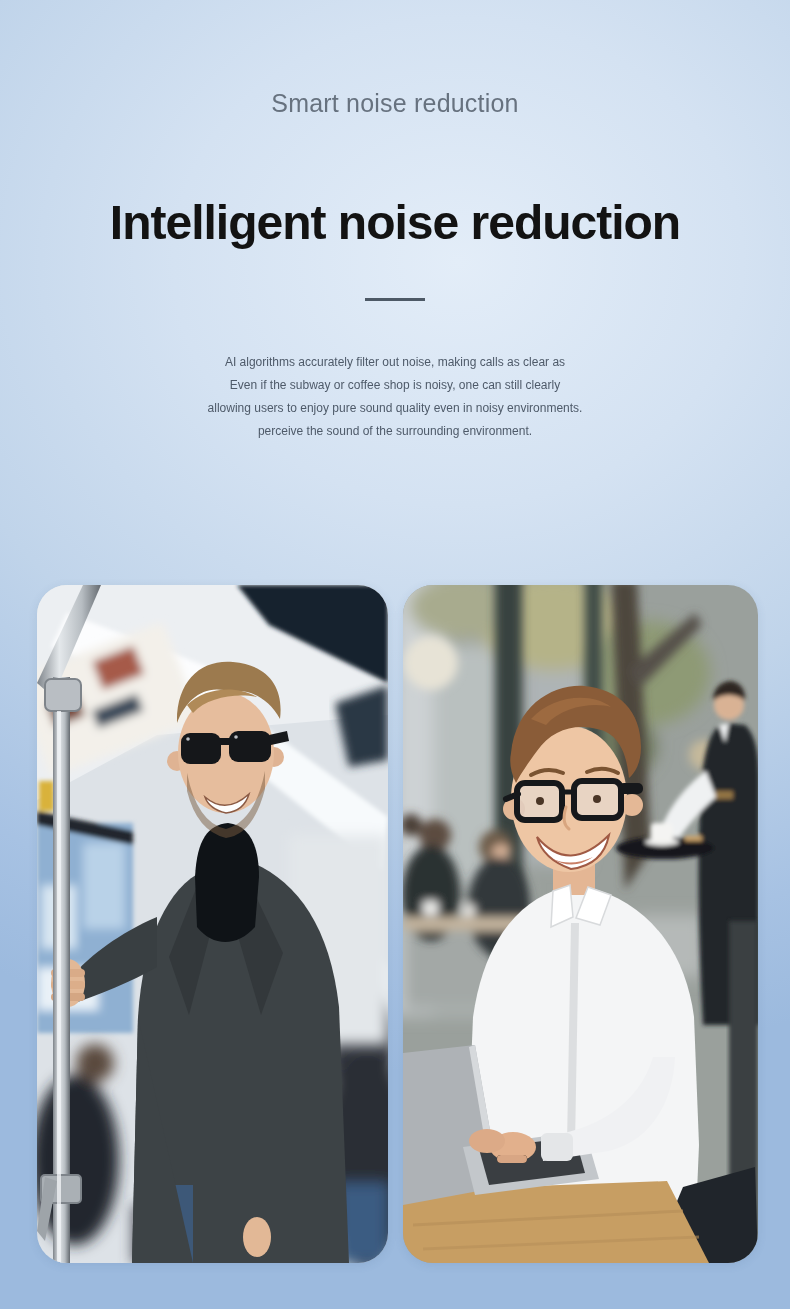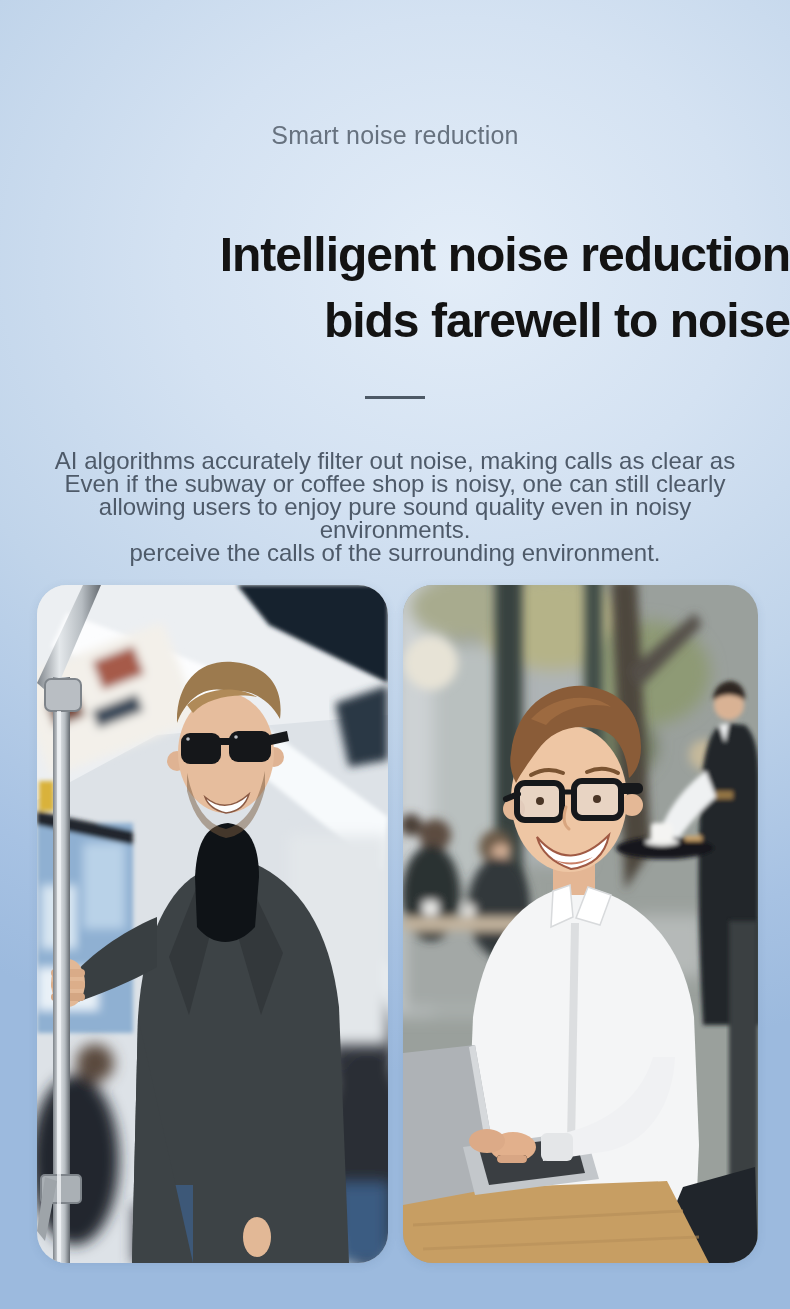--- a/index.html
+++ b/index.html
@@ -3,58 +3,57 @@
 <meta charset="utf-8">
 <style>
   html,body{margin:0;padding:0;}
   body{
     width:790px;height:1309px;position:relative;overflow:hidden;
     font-family:"Liberation Sans", sans-serif;
     background:
       radial-gradient(120% 62% at 58% 20%, #e3edf8 0%, #d4e2f2 30%, #c0d4ea 58%, #a7c2e3 85%, #9cbade 100%);
   }
   .eyebrow{
-    padding-top:120px;text-align:center;
+    padding-top:88px;text-align:center;
     font-size:25px;line-height:30px;color:#67727f;letter-spacing:.2px;
   }
   .headline{
     margin:72px 0 0;text-align:center;
     font-size:48px;line-height:66px;font-weight:700;color:#131313;letter-spacing:-1px;
   }
-  .headline span{display:block;text-align:right;}
+  .headline span{display:block;}
   .divider{width:60px;height:3px;background:#4d5966;margin:42px auto 0;}
   .body-copy{
     margin:50px auto 0;width:690px;text-align:center;
-    font-size:24px;line-height:23px;color:#4e5a69;
+    font-size:12px;line-height:23px;color:#4e5a69;
   }
   .photo{
     position:absolute;top:585px;height:678px;border-radius:30px;overflow:hidden;
     box-shadow:0 2px 10px rgba(60,90,130,.12);
   }
   .photo-left{left:37px;width:351px;}
   .photo-right{left:403px;width:355px;}
   .photo svg{display:block;width:100%;height:100%;}
 </style>
 </head>
 <body>
 
 <div class="eyebrow">Smart noise reduction</div>
 
 <h1 class="headline">
   <span>Intelligent noise reduction</span>
-  <span>bids farewell to noise</span>
 </h1>
 
 <div class="divider"></div>
 
 <div class="body-copy">
   <div>AI algorithms accurately filter out noise, making calls as clear as</div>
   <div>Even if the subway or coffee shop is noisy, one can still clearly</div>
   <div>allowing users to enjoy pure sound quality even in noisy environments.</div>
-  <div>perceive the calls of the surrounding environment.</div>
+  <div>perceive the sound of the surrounding environment.</div>
 </div>
 
 <figure class="photo photo-left" style="margin:0;" aria-label="Man wearing black smart sunglasses holding a rail inside a subway car">
 <svg viewBox="0 0 351 678" preserveAspectRatio="none">
   <defs>
     <filter id="lb2">
           <feGaussianBlur stdDeviation="2"></feGaussianBlur>
         </filter>
     <filter id="lb4">
           <feGaussianBlur stdDeviation="4"></feGaussianBlur>

